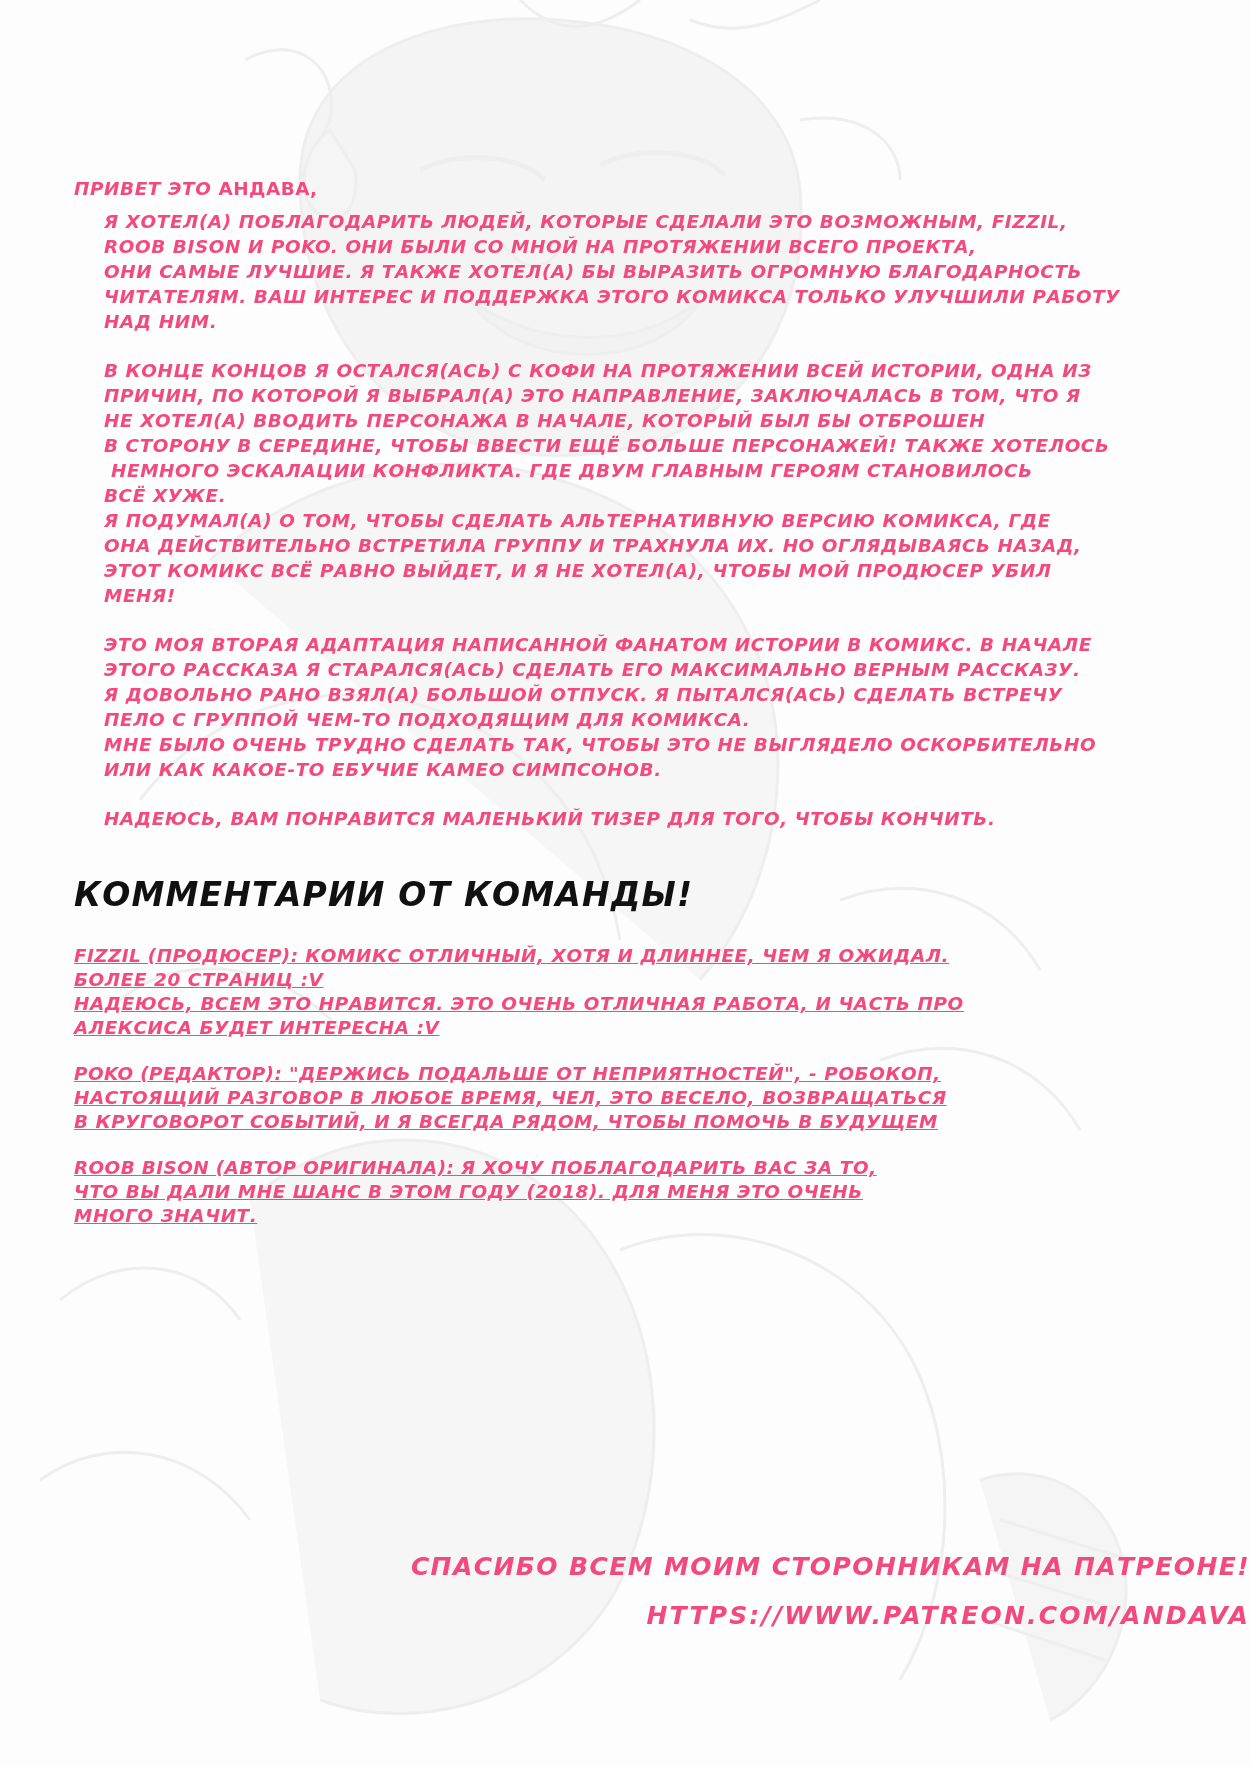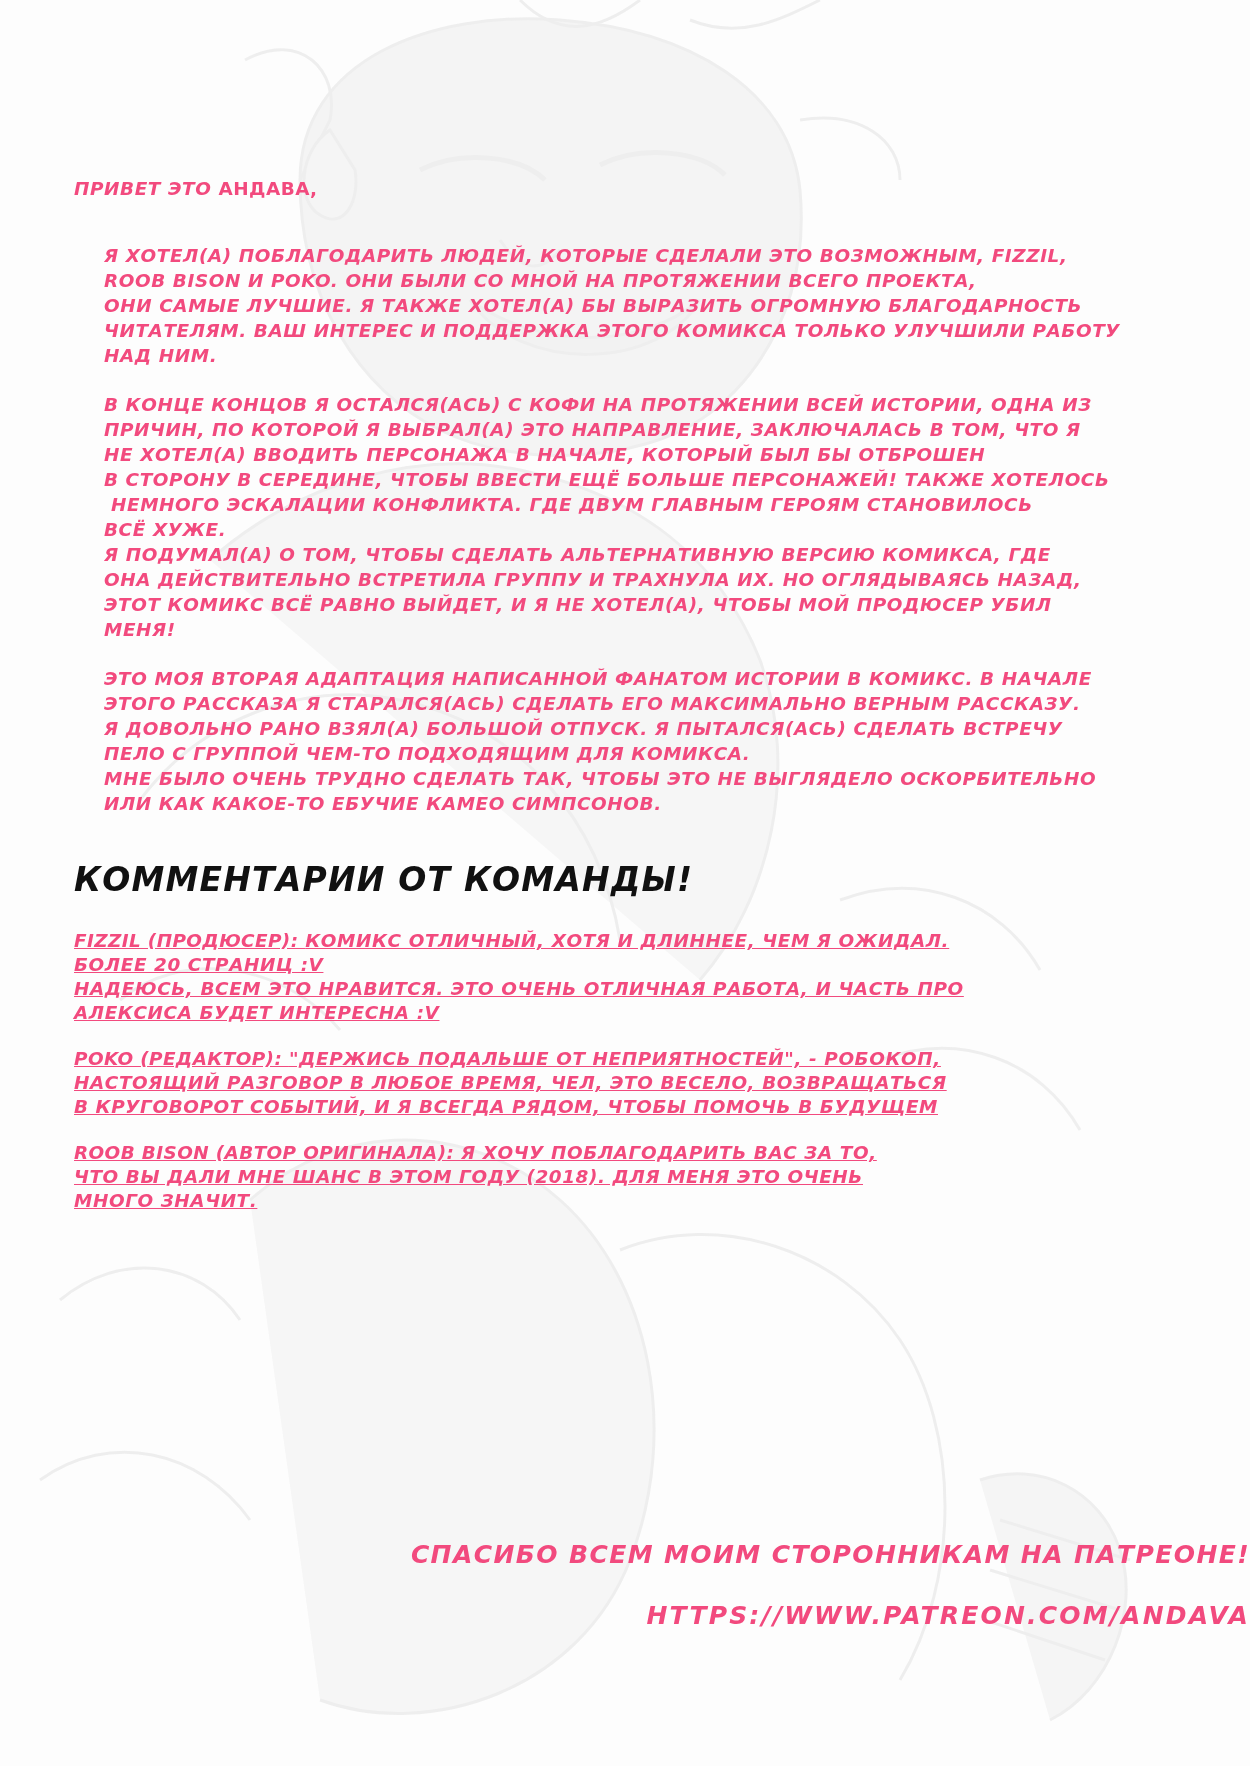--- a/index.html
+++ b/index.html
@@ -40,21 +40,21 @@
     font-style: italic;
     font-weight: 600;
     font-size: 18.4px;
     line-height: 25px;
     letter-spacing: 0.6px;
     text-transform: uppercase;
     white-space: pre-wrap;
   }
   .ln.tight { line-height: 24px; }
 
-  .greeting { margin-bottom: 42px; }
+  .greeting { margin-bottom: 8px; }
   .greeting .name {
     font-style: normal;
     font-weight: 800;
     letter-spacing: 0.5px;
   }
 
   .para { margin-bottom: 24px; margin-left: 30px; }
 
   .section-title {
     text-align: left;
@@ -88,21 +88,21 @@
     color: #f24a7e;
     font-family: "DejaVu Sans", sans-serif;
     font-style: italic;
     font-weight: 700;
     font-size: 25px;
     letter-spacing: 1.4px;
     text-transform: uppercase;
   }
   .footer-link {
     display: block;
-    margin-top: 32px;
+    margin-top: 20px;
     color: #f24a7e;
     font-family: "DejaVu Sans", sans-serif;
     font-style: italic;
     font-weight: 700;
     font-size: 25px;
     letter-spacing: 2.2px;
     text-transform: uppercase;
     text-decoration: none;
   }
 </style>
@@ -173,20 +173,21 @@
 Я ПОДУМАЛ(А) О ТОМ, ЧТОБЫ СДЕЛАТЬ АЛЬТЕРНАТИВНУЮ ВЕРСИЮ КОМИКСА, ГДЕ
 ОНА ДЕЙСТВИТЕЛЬНО ВСТРЕТИЛА ГРУППУ И ТРАХНУЛА ИХ. НО ОГЛЯДЫВАЯСЬ НАЗАД,
 ЭТОТ КОМИКС ВСЁ РАВНО ВЫЙДЕТ, И Я НЕ ХОТЕЛ(А), ЧТОБЫ МОЙ ПРОДЮСЕР УБИЛ
 МЕНЯ!</div>
     <div class="ln para">ЭТО МОЯ ВТОРАЯ АДАПТАЦИЯ НАПИСАННОЙ ФАНАТОМ ИСТОРИИ В КОМИКС. В НАЧАЛЕ
 ЭТОГО РАССКАЗА Я СТАРАЛСЯ(АСЬ) СДЕЛАТЬ ЕГО МАКСИМАЛЬНО ВЕРНЫМ РАССКАЗУ.
 Я ДОВОЛЬНО РАНО ВЗЯЛ(А) БОЛЬШОЙ ОТПУСК. Я ПЫТАЛСЯ(АСЬ) СДЕЛАТЬ ВСТРЕЧУ
 ПЕЛО С ГРУППОЙ ЧЕМ-ТО ПОДХОДЯЩИМ ДЛЯ КОМИКСА.
 МНЕ БЫЛО ОЧЕНЬ ТРУДНО СДЕЛАТЬ ТАК, ЧТОБЫ ЭТО НЕ ВЫГЛЯДЕЛО ОСКОРБИТЕЛЬНО
 ИЛИ КАК КАКОЕ-ТО ЕБУЧИЕ КАМЕО СИМПСОНОВ.</div>
+    <div class="ln para">НАДЕЮСЬ, ВАМ ПОНРАВИТСЯ МАЛЕНЬКИЙ ТИЗЕР ДЛЯ ТОГО, ЧТОБЫ КОНЧИТЬ.</div>
 
     <div class="section-title">КОММЕНТАРИИ ОТ КОМАНДЫ!</div>
 
     <div class="ln credit tight"><span class="role">FIZZIL (ПРОДЮСЕР): </span><span>КОМИКС ОТЛИЧНЫЙ, ХОТЯ И ДЛИННЕЕ, ЧЕМ Я ОЖИДАЛ.
 БОЛЕЕ 20 СТРАНИЦ :V
 НАДЕЮСЬ, ВСЕМ ЭТО НРАВИТСЯ. ЭТО ОЧЕНЬ ОТЛИЧНАЯ РАБОТА, И ЧАСТЬ ПРО
 АЛЕКСИСА БУДЕТ ИНТЕРЕСНА :V</span></div>
 
     <div class="ln credit tight"><span class="role">POKO (РЕДАКТОР): </span><span>"ДЕРЖИСЬ ПОДАЛЬШЕ ОТ НЕПРИЯТНОСТЕЙ", - РОБОКОП,
 НАСТОЯЩИЙ РАЗГОВОР В ЛЮБОЕ ВРЕМЯ, ЧЕЛ, ЭТО ВЕСЕЛО, ВОЗВРАЩАТЬСЯ

